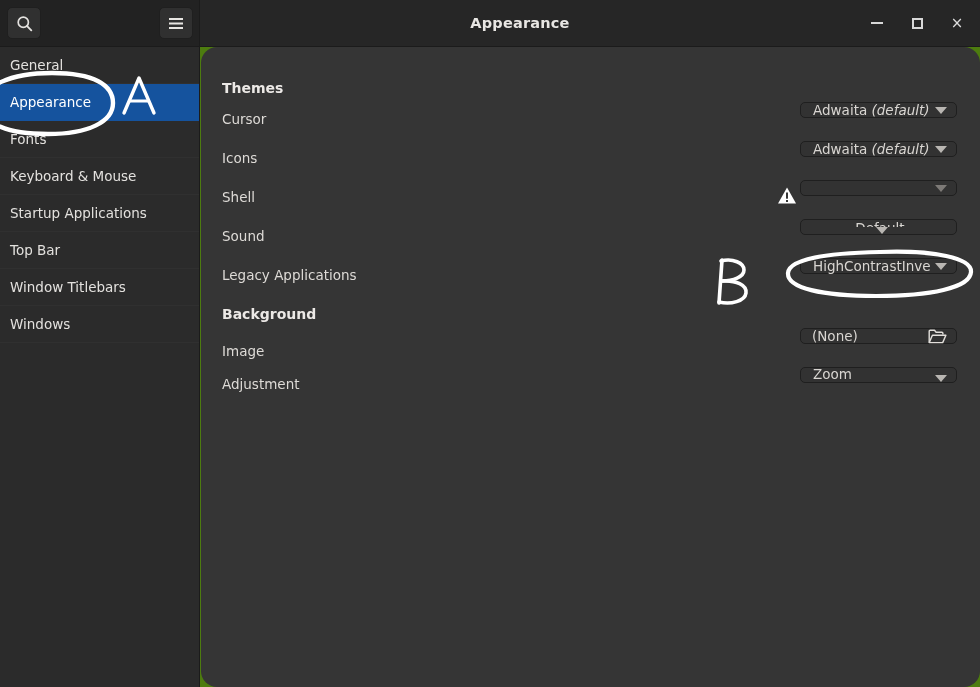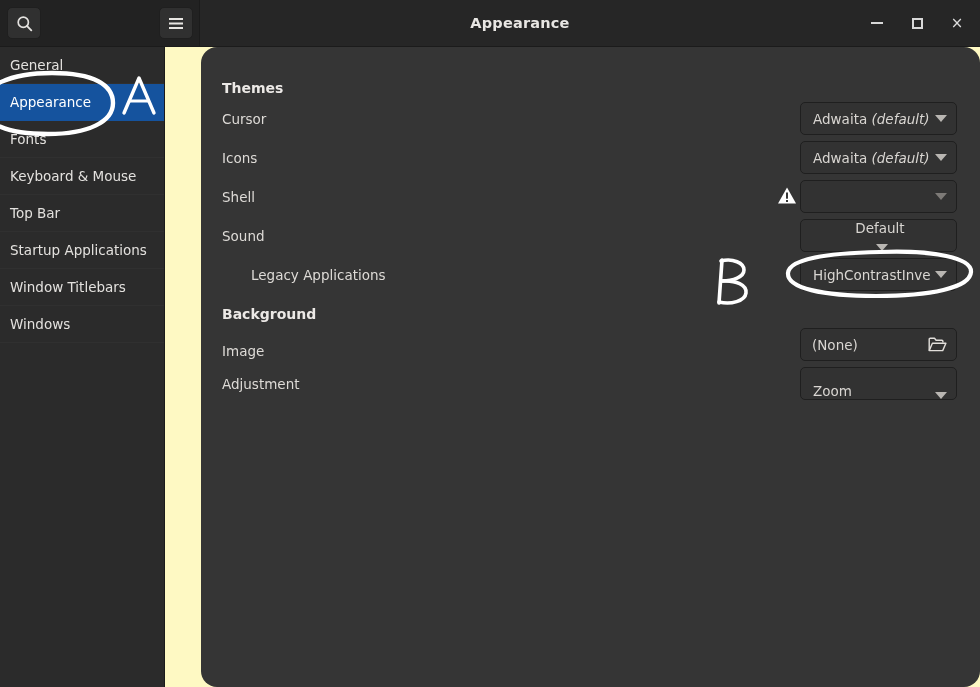--- a/index.html
+++ b/index.html
@@ -5,21 +5,21 @@
   * { box-sizing: border-box; margin: 0; padding: 0; }
   html, body {
     width: 980px; height: 687px;
     background: #1d1d1d;
     font-family: "DejaVu Sans", sans-serif;
     overflow: hidden;
   }
   #app {
     position: relative;
     width: 980px; height: 687px;
-    background: #fef9c3;
+    background: #4d7c0f;
   }
 
   
   .headerbar {
     position: absolute; top: 0; left: 0;
     width: 980px; height: 47px;
     background: #262626;
     border-bottom: 1px solid #1b1b1b;
   }
   .hb-left {
@@ -57,21 +57,21 @@
   }
   .win-ctl.min  { left: 857px; }
   .win-ctl.max  { left: 897px; }
   .win-ctl.close{ left: 937px; }
   .glyph-min { display:block; width:12px; height:2px; background:#d8d8d8; }
   .glyph-max { display:block; width:11px; height:11px; border:2px solid #d8d8d8; }
 
   
   .sidebar {
     position: absolute; top: 47px; left: 0;
-    width: 165px; height: 640px;
+    width: 200px; height: 640px;
     background: #2b2b2b;
     border-right: 1px solid #1b1b1b;
   }
   .side-item {
     position: relative;
     height: 37px;
     display: flex; align-items: center;
     padding-left: 10px;
     color: #e3e1de;
     font-size: 13.5px;
@@ -99,21 +99,21 @@
   }
   .row-label {
     position: absolute;
     color: #dedbd7;
     font-size: 13.5px;
     left: 21px;
   }
   .combo {
     position: absolute;
     left: 599px;
-    width: 157px; height: 33px;
+    width: 157px; height: 16px;
     background: #323232;
     border: 1px solid #1f1f1f;
     border-radius: 5px;
     display: flex; align-items: center;
     padding: 0 9px 0 12px;
     color: #d9d6d2;
     font-size: 13.5px;
   }
   .combo .val { flex: 1; white-space: nowrap; overflow: hidden; }
   .combo .val .def { font-style: italic; }
@@ -181,24 +181,24 @@
     <div class="side-item sel">
         <span>Appearance</span>
       </div>
     <div class="side-item">
         <span>Fonts</span>
       </div>
     <div class="side-item">
         <span>Keyboard &amp; Mouse</span>
       </div>
     <div class="side-item">
+        <span>Startup Applications</span>
+      </div>
+    <div class="side-item">
         <span>Top Bar</span>
-      </div>
-    <div class="side-item">
-        <span>Startup Applications</span>
       </div>
     <div class="side-item">
         <span>Window Titlebars</span>
       </div>
     <div class="side-item">
         <span>Windows</span>
       </div>
   </div>
 
   <div class="content">
@@ -229,21 +229,21 @@
       <span class="val"></span>
       <span class="arrow"></span>
     </div>
 
     <div class="row-label" style="top:181px;">Sound</div>
     <div class="combo" style="top:172px;flex-direction:column;">
       <span class="val">Default</span>
       <span class="arrow"></span>
     </div>
 
-    <div class="row-label" style="top:220px;margin-left:29px;">Legacy Applications</div>
+    <div class="row-label" style="top:220px;">Legacy Applications</div>
     <div class="combo" style="top:211px;">
       <span class="val">HighContrastInverse</span>
       <span class="arrow"></span>
     </div>
 
     <div class="section-title" style="top:259px;">Background</div>
 
     <div class="row-label" style="top:296px;">Image</div>
     <div class="combo" style="top:281px;padding-left:11px;">
       <span class="val">(None)</span>

